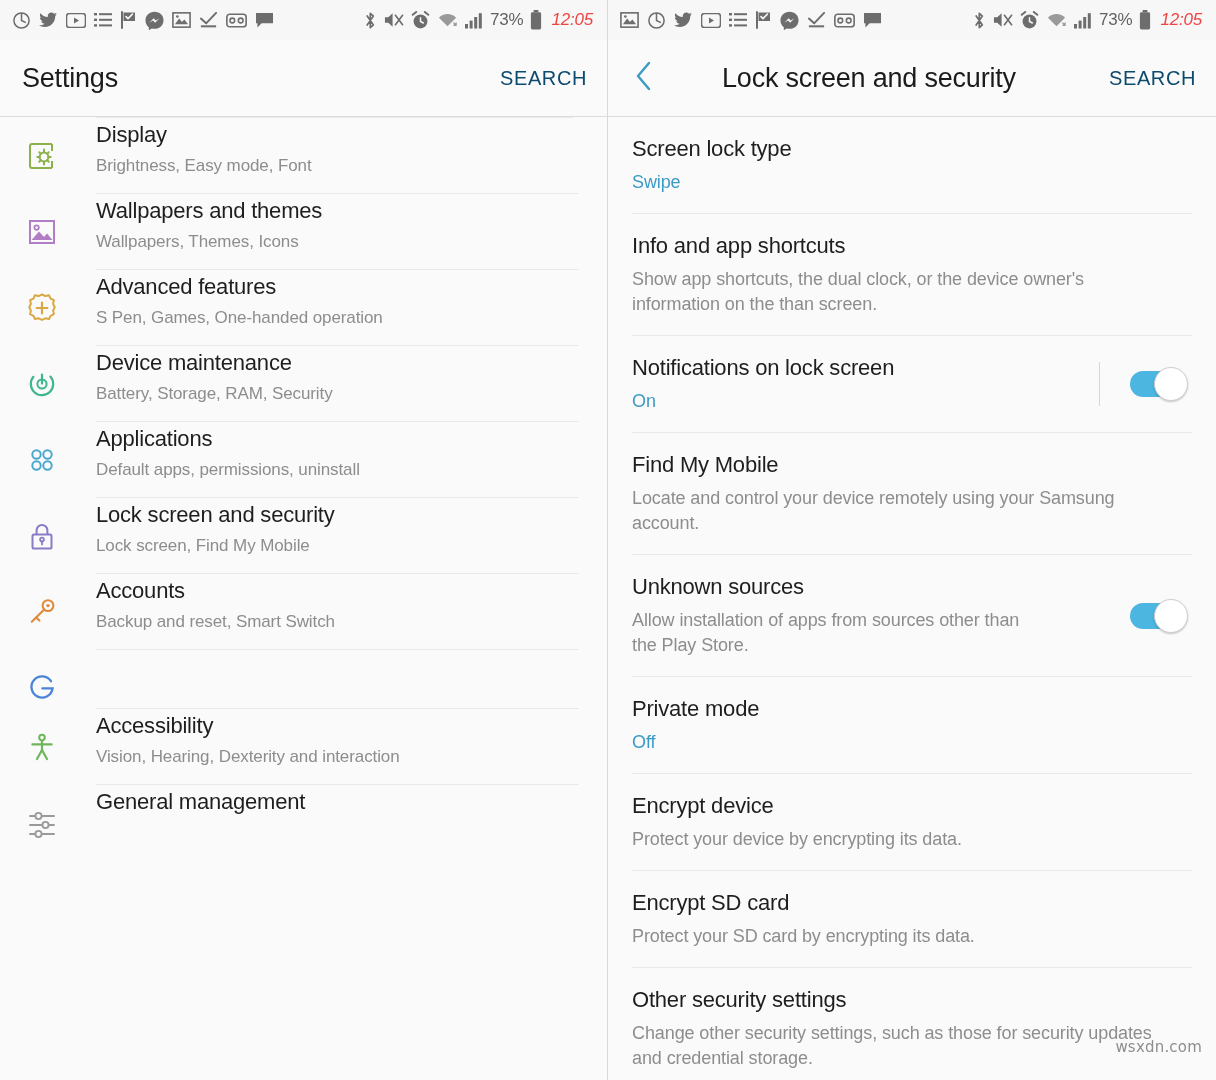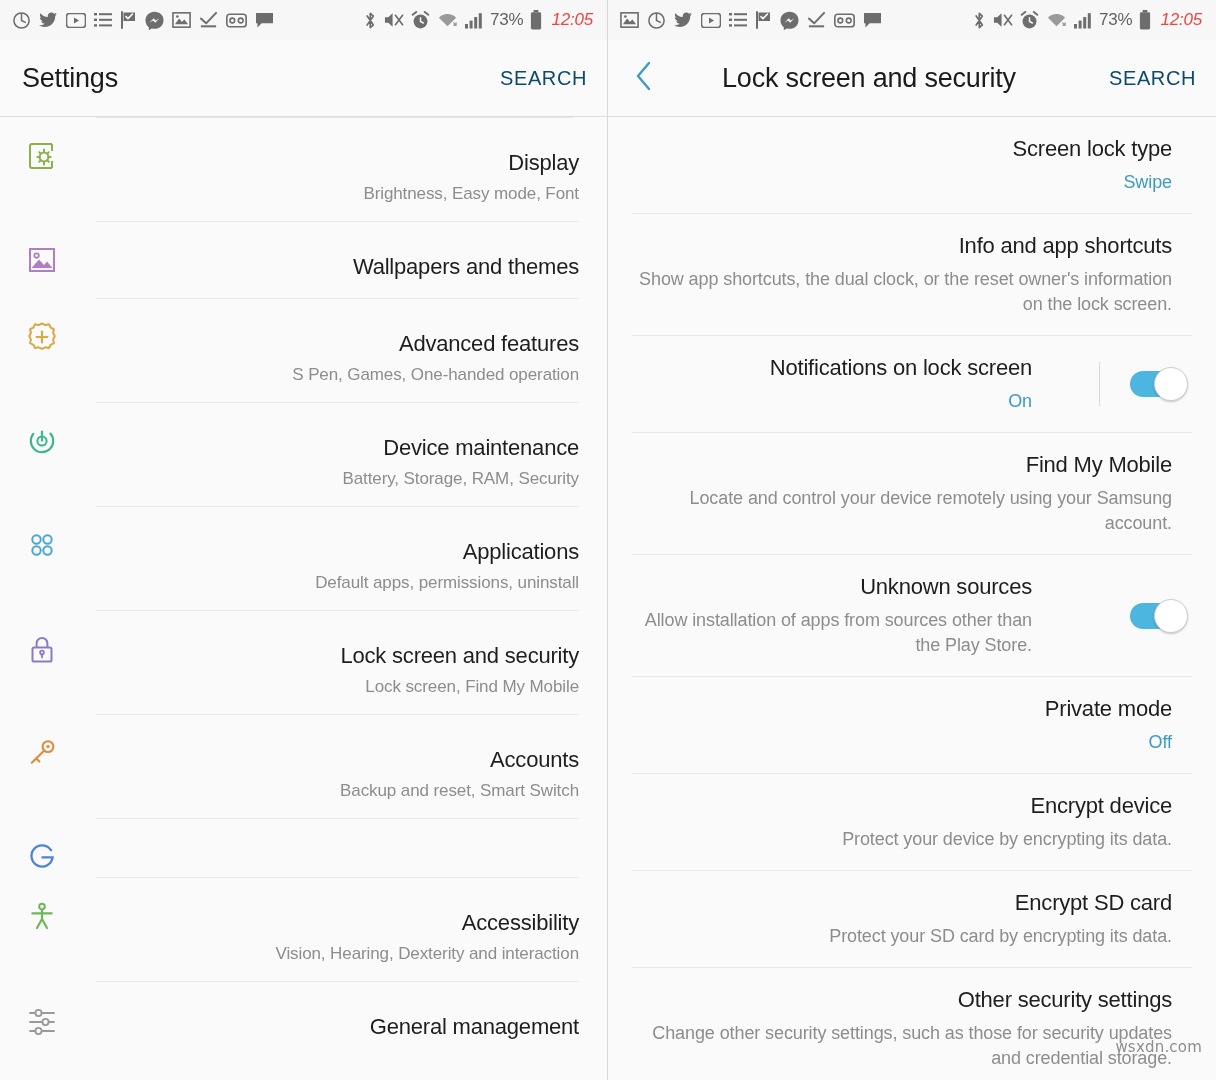--- a/index.html
+++ b/index.html
@@ -4,21 +4,21 @@
 <style>
   * { margin:0; padding:0; box-sizing:border-box; }
   html,body { width:1216px; height:1080px; }
   body {
     font-family:"Liberation Sans", sans-serif;
     background:#ffffff;
     overflow:hidden;
     position:relative;
   }
   .screens { display:flex; width:1216px; height:1080px; }
-  .screen { width:608px; height:1080px; position:relative; background:#fafafa; overflow:hidden;text-align:right; }
+  .screen { width:608px; height:1080px; position:relative; background:#fafafa; overflow:hidden; }
   .screen.left { border-right:1px solid #d8d8d8; }
 
   
   .statusbar {
     height:40px; background:#f7f7f7;
     display:flex; align-items:center;
     padding:0 14px 0 12px;
     position:relative;
   }
   .notif-icons { display:flex; align-items:center; gap:8px; }
@@ -55,21 +55,21 @@
   .topline-inset { height:1px; background:#e9e9e9; margin-left:96px; margin-right:34px; }
 
   
   .list { background:#fafafa; }
   .row { display:flex; position:relative; padding-left:22px; padding-right:28px; }
   .row-icon {
     width:74px; flex:none; display:flex; align-items:flex-start;
     justify-content:flex-start; padding-top:18px;
   }
   .row-icon svg { display:block; }
-  .row-body { flex:1; padding-top:28px; padding-bottom:14px; min-width:0; }
+  .row-body { flex:1; padding-top:0; padding-bottom:14px; min-width:0; }
   .row-title {
     font-size:22px; color:#1e1e1e; font-weight:400;
     line-height:34px; letter-spacing:-0.2px;
   }
   .row-sub {
     font-size:17px; color:#8d8d8d; font-weight:400;
     line-height:26px; letter-spacing:-0.1px; margin-top:1px;
   }
   .row-sub.accent { color:#3b9bc4; }
   .divider { height:1px; background:#e9e9e9; margin-left:96px; margin-right:28px; }
@@ -267,20 +267,21 @@
       <div class="row">
         <div class="row-icon">
           <svg width="40" height="40" viewBox="0 0 40 40">
               <rect x="8" y="9" width="24" height="22" fill="none" stroke="#b07ec4" stroke-width="2"></rect>
               <circle cx="14.6" cy="15.6" r="2.2" fill="none" stroke="#b07ec4" stroke-width="1.8"></circle>
               <path d="M9.5 28 L17 19.5 L22 25 L25 21.5 L30.5 28 Z" fill="#b07ec4"></path>
             </svg>
         </div>
         <div class="row-body">
           <div class="row-title">Wallpapers and themes</div>
+          <div class="row-sub">Wallpapers, Themes, Icons</div>
         </div>
       </div>
       <div class="divider"></div>
 
       <div class="row">
         <div class="row-icon">
           <svg width="40" height="40" viewBox="0 0 40 40">
               <path d="M20 6.5 l3.4 1.6 3.6-.8 1.6 3.3 3.3 1.6-.8 3.6 1.6 3.4 -1.6 3.4 .8 3.6 -3.3 1.6 -1.6 3.3 -3.6-.8 -3.4 1.6 -3.4-1.6 -3.6 .8 -1.6-3.3 -3.3-1.6 .8-3.6 -1.6-3.4 1.6-3.4 -.8-3.6 3.3-1.6 1.6-3.3 3.6 .8 Z" fill="none" stroke="#d9a843" stroke-width="2" stroke-linejoin="round"></path>
               <path d="M20 14.6 V25.4 M14.6 20 H25.4" stroke="#d9a843" stroke-width="2.2" stroke-linecap="round"></path>
             </svg>
@@ -541,21 +542,21 @@
         <div class="row-body">
           <div class="row-title">Screen lock type</div>
           <div class="row-sub accent">Swipe</div>
         </div>
       </div>
       <div class="divider"></div>
 
       <div class="row">
         <div class="row-body">
           <div class="row-title">Info and app shortcuts</div>
-          <div class="row-sub">Show app shortcuts, the dual clock, or the reset owner's information on the lock screen.</div>
+          <div class="row-sub">Show app shortcuts, the dual clock, or the device owner's information on the than screen.</div>
         </div>
       </div>
       <div class="divider"></div>
 
       <div class="row has-toggle">
         <div class="row-body">
           <div class="row-title">Notifications on lock screen</div>
           <div class="row-sub accent">On</div>
         </div>
         <div class="toggle-wrap">

